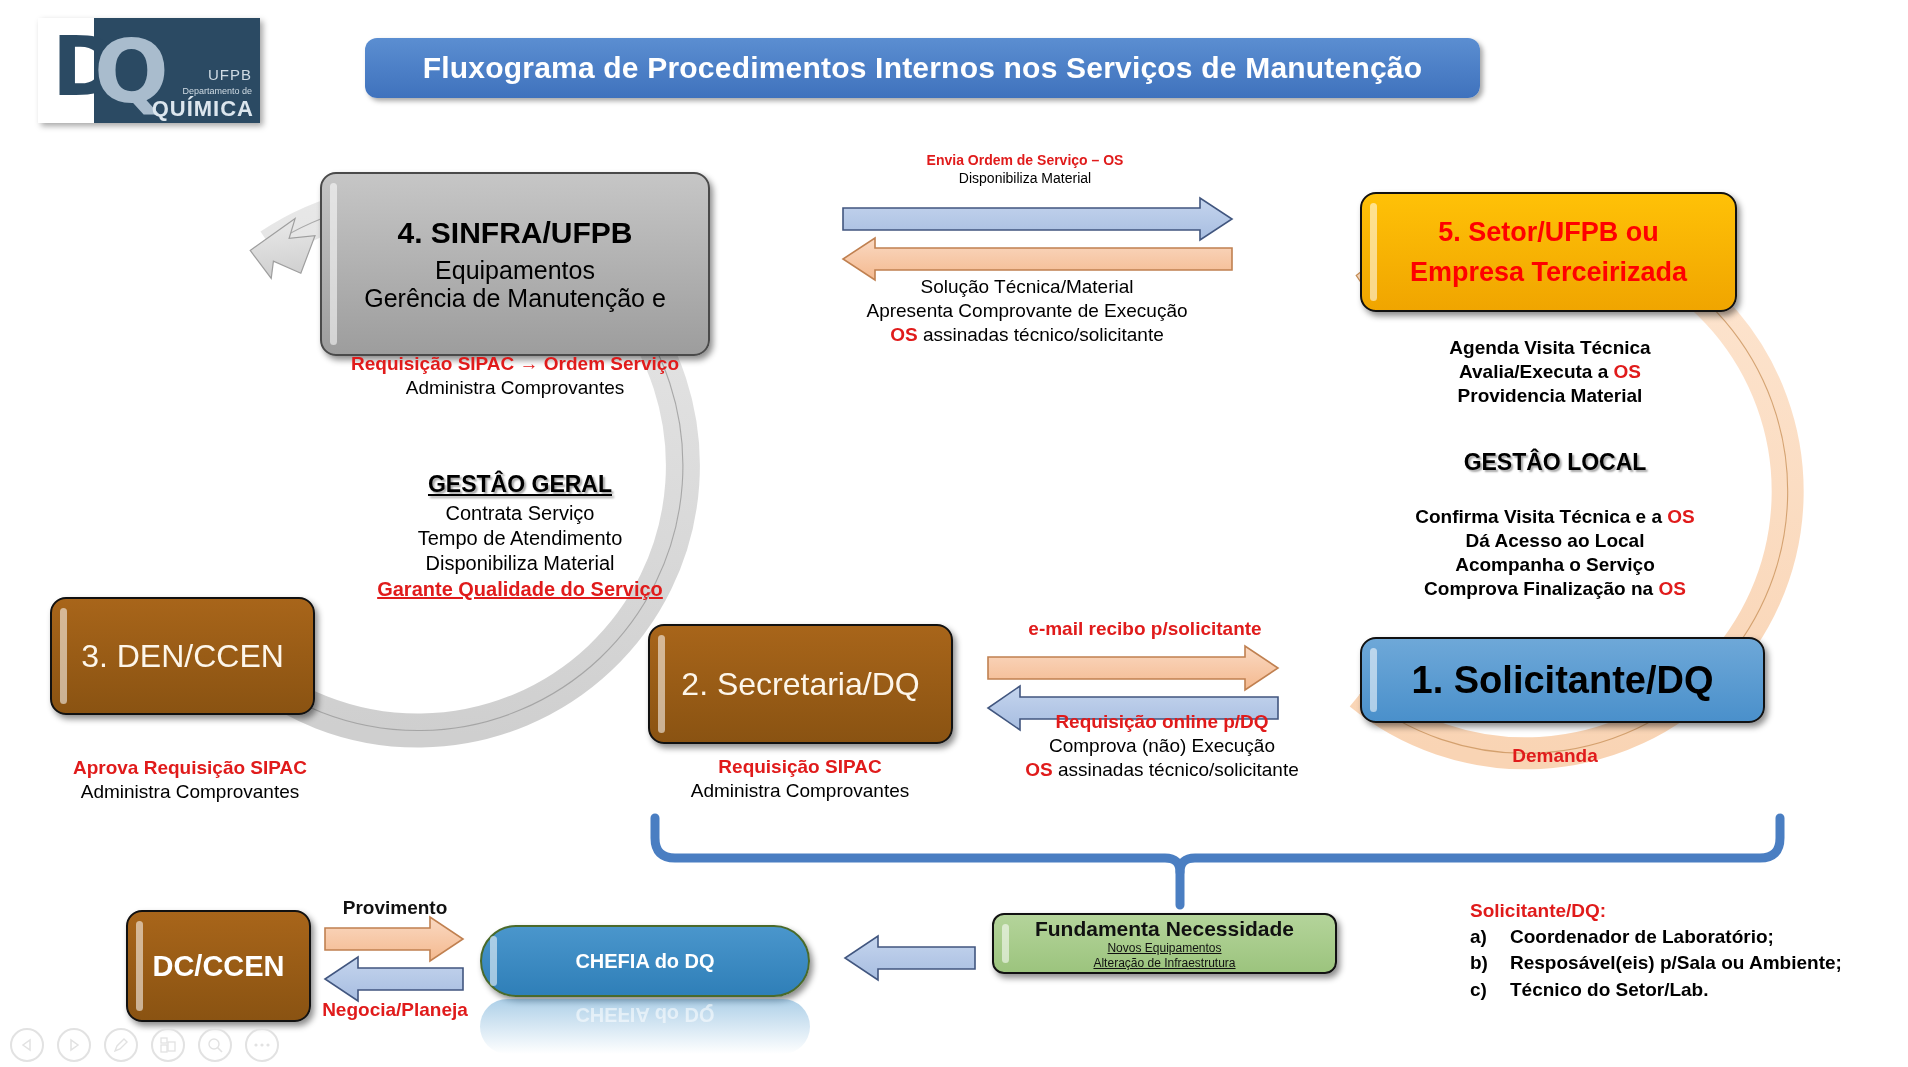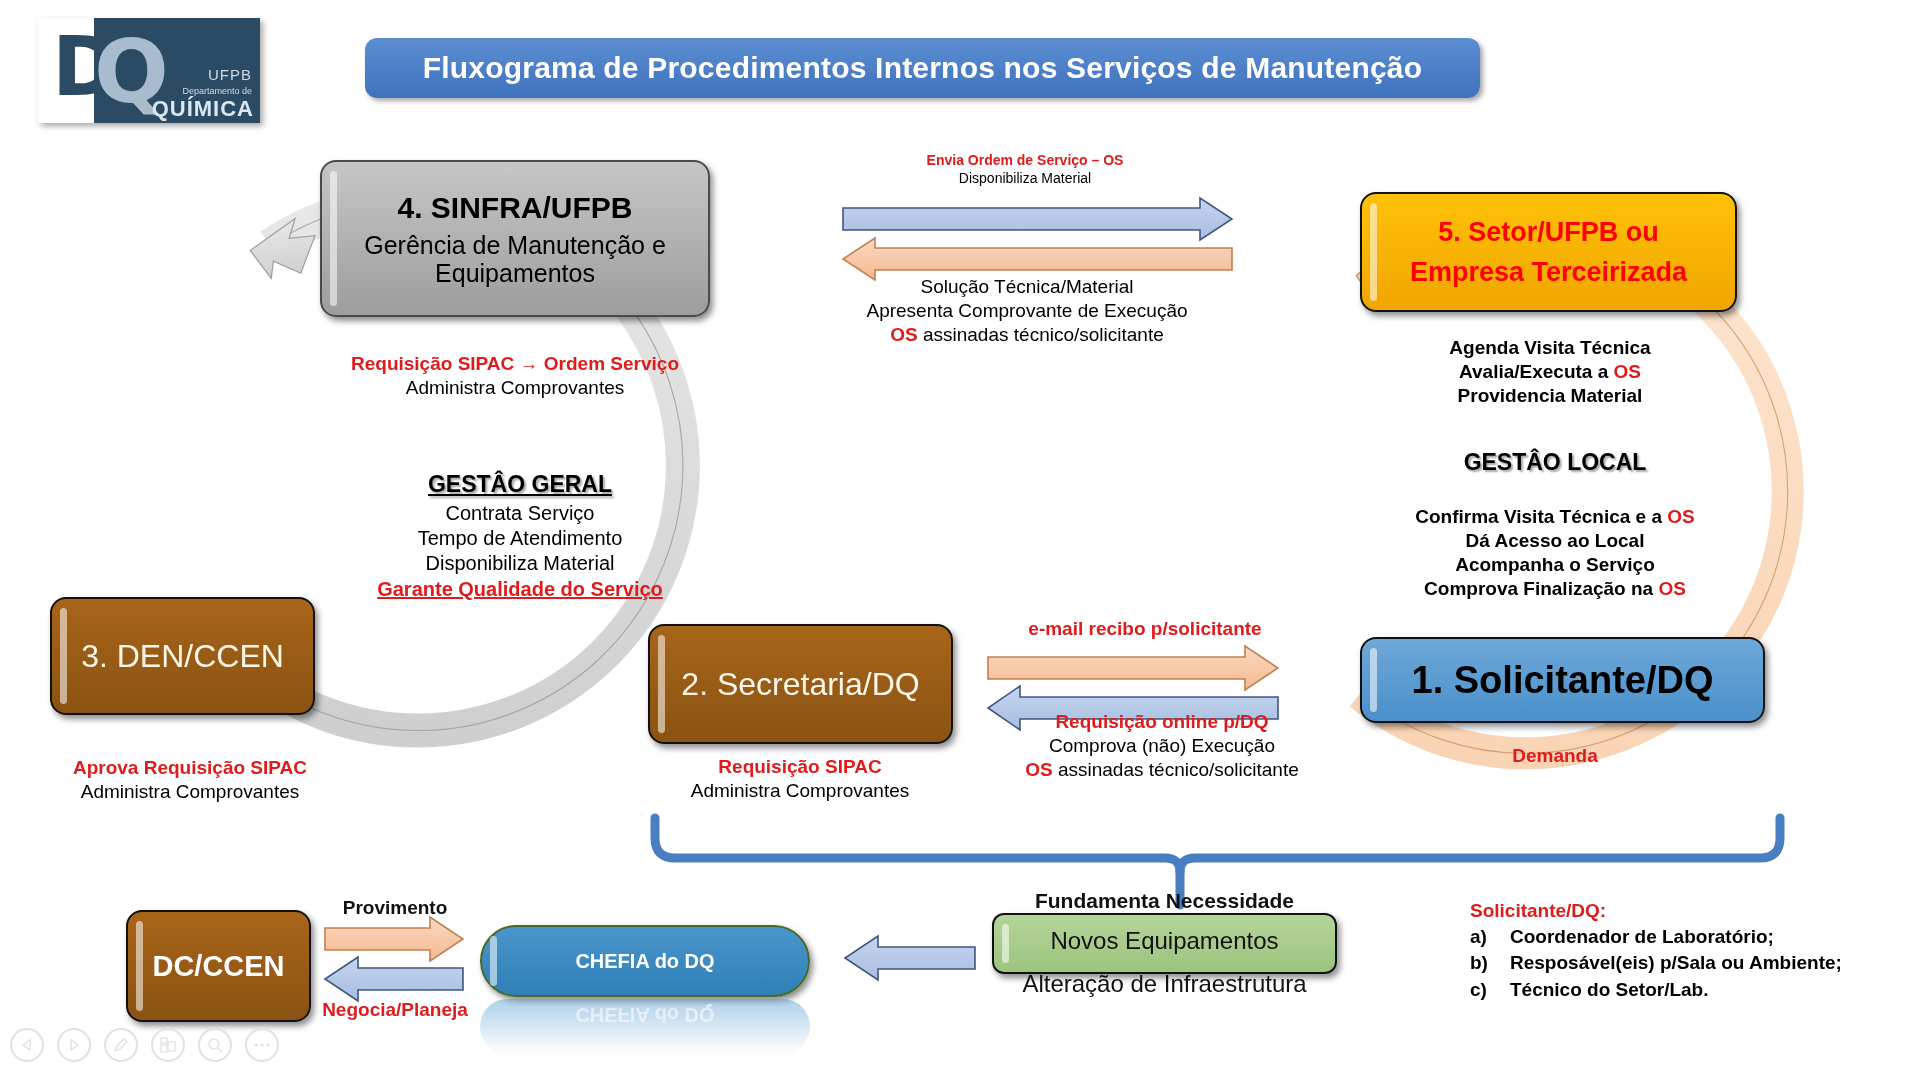--- a/index.html
+++ b/index.html
@@ -26,21 +26,21 @@
       display:flex;align-items:center;justify-content:center;}
   #title-banner span{color:#fff;font-size:30px;font-weight:bold;letter-spacing:.2px;}
 
   
   .node{border-radius:16px;box-shadow:3px 4px 6px rgba(0,0,0,.45);
         display:flex;flex-direction:column;align-items:center;justify-content:center;
         text-align:center;border:2px solid #111;box-sizing:border-box;}
   .node .hl{position:absolute;left:8px;top:9px;bottom:9px;width:7px;border-radius:5px;
         background:rgba(255,255,255,.55);}
 
-  #node-sinfra{left:320px;top:160px;width:390px;height:157px;
+  #node-sinfra{left:320px;top:172px;width:390px;height:184px;
       background:linear-gradient(#c6c6c6,#9d9d9d);border-color:#4a4a4a;}
   #node-sinfra .t1{font-size:30px;font-weight:bold;color:#000;}
   #node-sinfra .t2{font-size:25px;color:#000;line-height:1.12;margin-top:6px;}
 
   #node-setor{left:1360px;top:192px;width:377px;height:120px;
       background:linear-gradient(#ffc107,#f0a500);border-color:#111;}
   #node-setor .t1{font-size:27px;font-weight:bold;color:#ff0000;line-height:1.5;}
 
   #node-solicitante{left:1360px;top:637px;width:405px;height:86px;
       background:linear-gradient(#6ea8d8,#4a90cb);border-color:#111;}
@@ -61,23 +61,23 @@
   #node-chefia{left:480px;top:925px;width:330px;height:72px;border-radius:38px;
       background:linear-gradient(#4a96cc,#2f7fb8);border:2px solid #4a6a2a;}
   #node-chefia .t1{font-size:20px;font-weight:bold;color:#fff;}
   #chefia-reflection{left:480px;top:999px;width:330px;height:55px;border-radius:38px;
       background:linear-gradient(rgba(74,150,204,.45),rgba(74,150,204,0));
       display:flex;align-items:flex-start;justify-content:center;}
   #chefia-reflection span{color:rgba(255,255,255,.55);font-size:20px;font-weight:bold;
       transform:scaleY(-1);margin-top:4px;}
 
   #node-fundamenta{left:992px;top:913px;width:345px;height:61px;
-      background:linear-gradient(#b4d49a,#9cc47e);border:2px solid #111;border-radius:12px;gap:14px;}
+      background:linear-gradient(#b4d49a,#9cc47e);border:2px solid #111;border-radius:12px;}
   #node-fundamenta .t1{font-size:21px;font-weight:bold;color:#111;}
-  #node-fundamenta .t2{font-size:24px;color:#111;line-height:1.18;}
+  #node-fundamenta .t2{font-size:12px;color:#111;line-height:1.18;text-decoration:underline;}
 
   
   .tblk{text-align:center;line-height:1.26;}
   .red{color:#e01b1b;}
   .redb{color:#e01b1b;font-weight:bold;}
   .u{text-decoration:underline;}
 
   #txt-sinfra-sub{left:300px;top:352px;width:430px;font-size:19px;}
   #txt-gestao-geral{left:330px;top:470px;width:380px;font-size:20px;}
   #txt-gestao-geral .hdr{font-size:23px;font-weight:bold;
@@ -199,22 +199,22 @@
 </div>
 
 <div id="title-banner" class="abs nosel">
   <span>Fluxograma de Procedimentos Internos nos Serviços de Manutenção</span>
 </div>
 
 <div id="node-sinfra" class="abs node nosel">
   <div class="hl"></div>
   <div class="t1">4. SINFRA/UFPB</div>
   <div class="t2">
+    <div>Equipamentos</div>
     <div>Gerência de Manutenção e</div>
-    <div>Equipamentos</div>
   </div>
 </div>
 
 <div id="node-setor" class="abs node nosel">
   <div class="hl"></div>
   <div class="t1">5. Setor/UFPB ou</div>
   <div class="t1">Empresa Terceirizada</div>
 </div>
 
 <div id="node-solicitante" class="abs node nosel">

